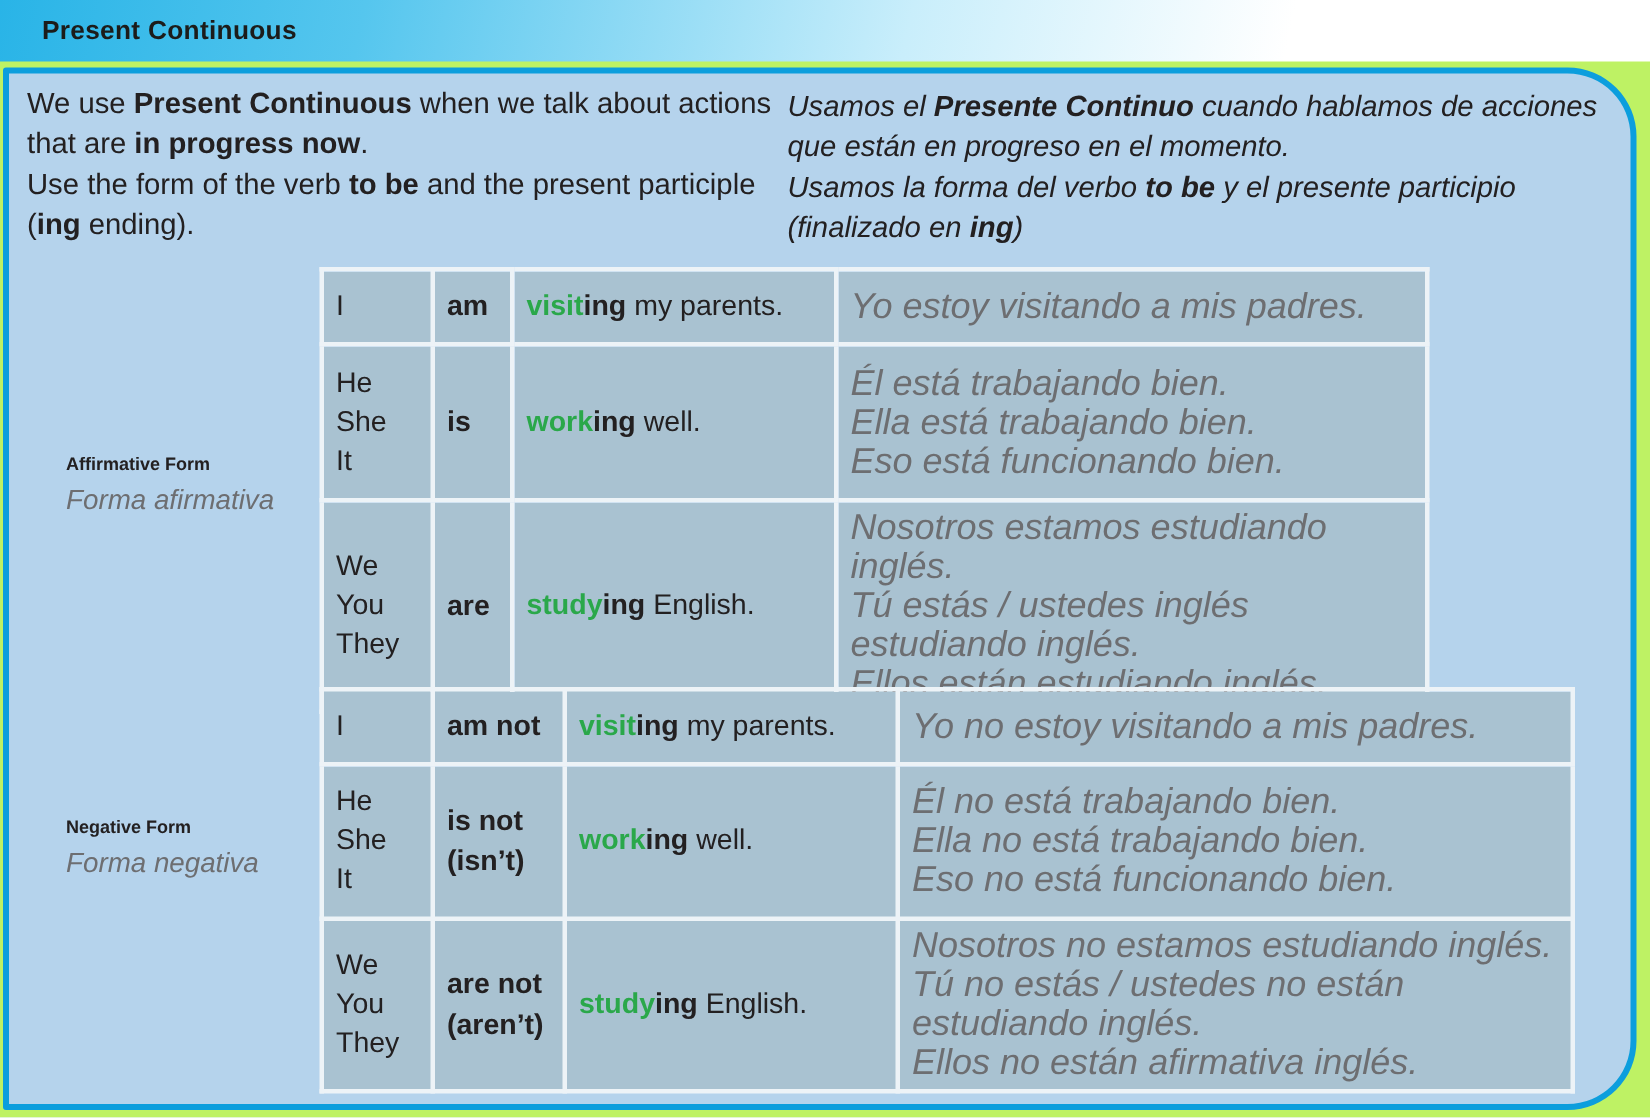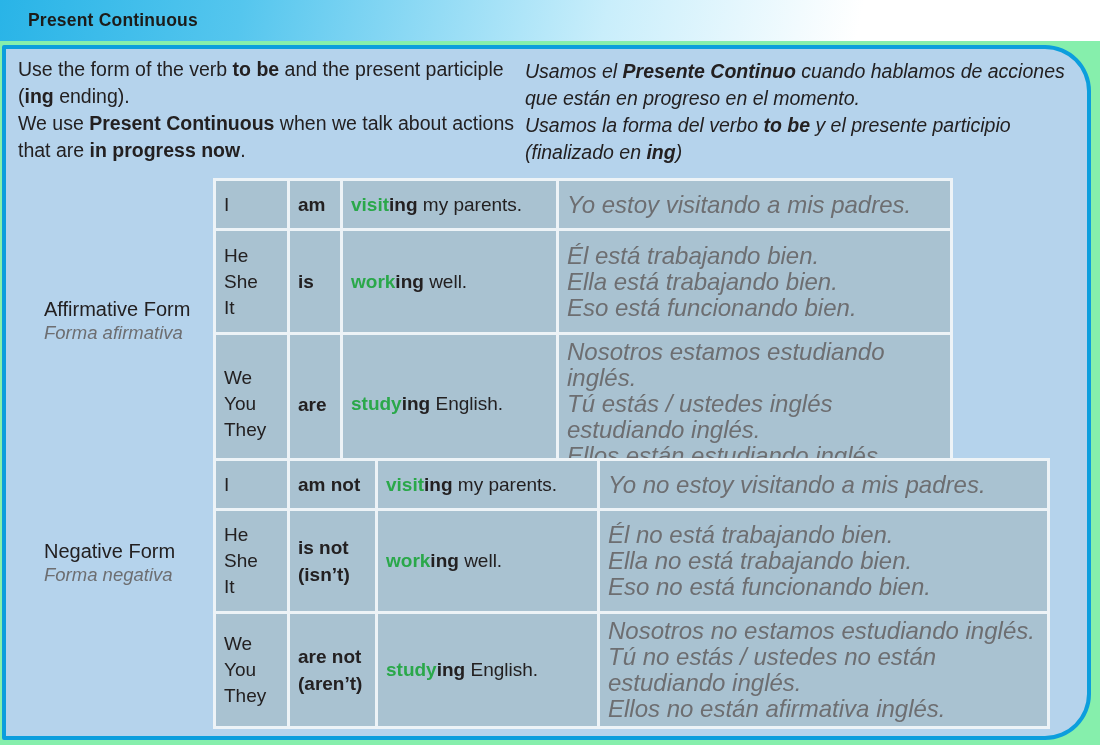--- a/index.html
+++ b/index.html
@@ -1,17 +1,17 @@
 <!DOCTYPE html>
 <html><head>
 <meta charset="utf-8">
 <style>
   html,body { margin:0; padding:0; background:#ffffff; }
   .page {
-    position:relative; width:1100px; height:745px; background:#86efac;
+    position:relative; width:1100px; height:745px; background:#bef264;
     font-family:"Liberation Sans", sans-serif; overflow:hidden;
     -webkit-font-smoothing:antialiased;
   }
   
   .header {
     position:absolute; left:0; top:0; width:1100px; height:41px;
     background:linear-gradient(102deg,#29b4e7 0%,#55c6ee 22%,#c9eefb 55%,#ffffff 78%);
   }
   .header-title {
     position:absolute; left:28px; top:0; line-height:41px;
@@ -29,21 +29,21 @@
     font-size:19.5px; line-height:27px; color:#232021;
   }
   .intro-es {
     position:absolute; left:525px; top:58px; width:540px;
     font-size:19.5px; line-height:27px; color:#232021; font-style:italic;
   }
   .intro-en p, .intro-es p { margin:0; }
   b.seg { font-weight:bold; }
   
   .sec-label { position:absolute; left:44px; }
-  .sec-label .en { font-size:20px; font-weight:normal; color:#232021; line-height:24px; }
+  .sec-label .en { font-size:12px; font-weight:bold; color:#232021; line-height:24px; }
   .sec-label .es { font-size:18.5px; font-style:italic; color:#6d6e71; line-height:24px; }
   .label-aff { top:297px; }
   .label-neg { top:539px; }
   
   table.gtable { position:absolute; border-collapse:collapse; table-layout:fixed; }
   .t-aff { left:213px; top:178px; width:737px; }
   .t-neg { left:213px; top:458px; width:834px; }
   table.gtable td {
     background:#a9c2d1; border:3px solid #edf3f7; vertical-align:middle;
     padding:4px 8px; color:#232021; font-size:19px; overflow:hidden;
@@ -64,22 +64,22 @@
 
 <div class="page">
 
   <div class="header">
     <div class="header-title">Present Continuous</div>
   </div>
 
   <div class="panel"></div>
 
   <div class="intro-en">
+    <p><span>We use </span><b class="seg">Present Continuous</b><span> when we talk about actions that are </span><b class="seg">in progress now</b><span>.</span></p>
     <p><span>Use the form of the verb </span><b class="seg">to be</b><span> and the present participle (</span><b class="seg">ing</b><span> ending).</span></p>
-    <p><span>We use </span><b class="seg">Present Continuous</b><span> when we talk about actions that are </span><b class="seg">in progress now</b><span>.</span></p>
   </div>
 
   <div class="intro-es">
     <p><span>Usamos el </span><b class="seg">Presente Continuo</b><span> cuando hablamos de acciones que están en progreso en el momento.</span></p>
     <p><span>Usamos la forma del verbo </span><b class="seg">to be</b><span> y el presente participio (finalizado en </span><b class="seg">ing</b><span>)</span></p>
   </div>
 
   <div class="sec-label label-aff">
     <div class="en">Affirmative Form</div>
     <div class="es">Forma afirmativa</div>

